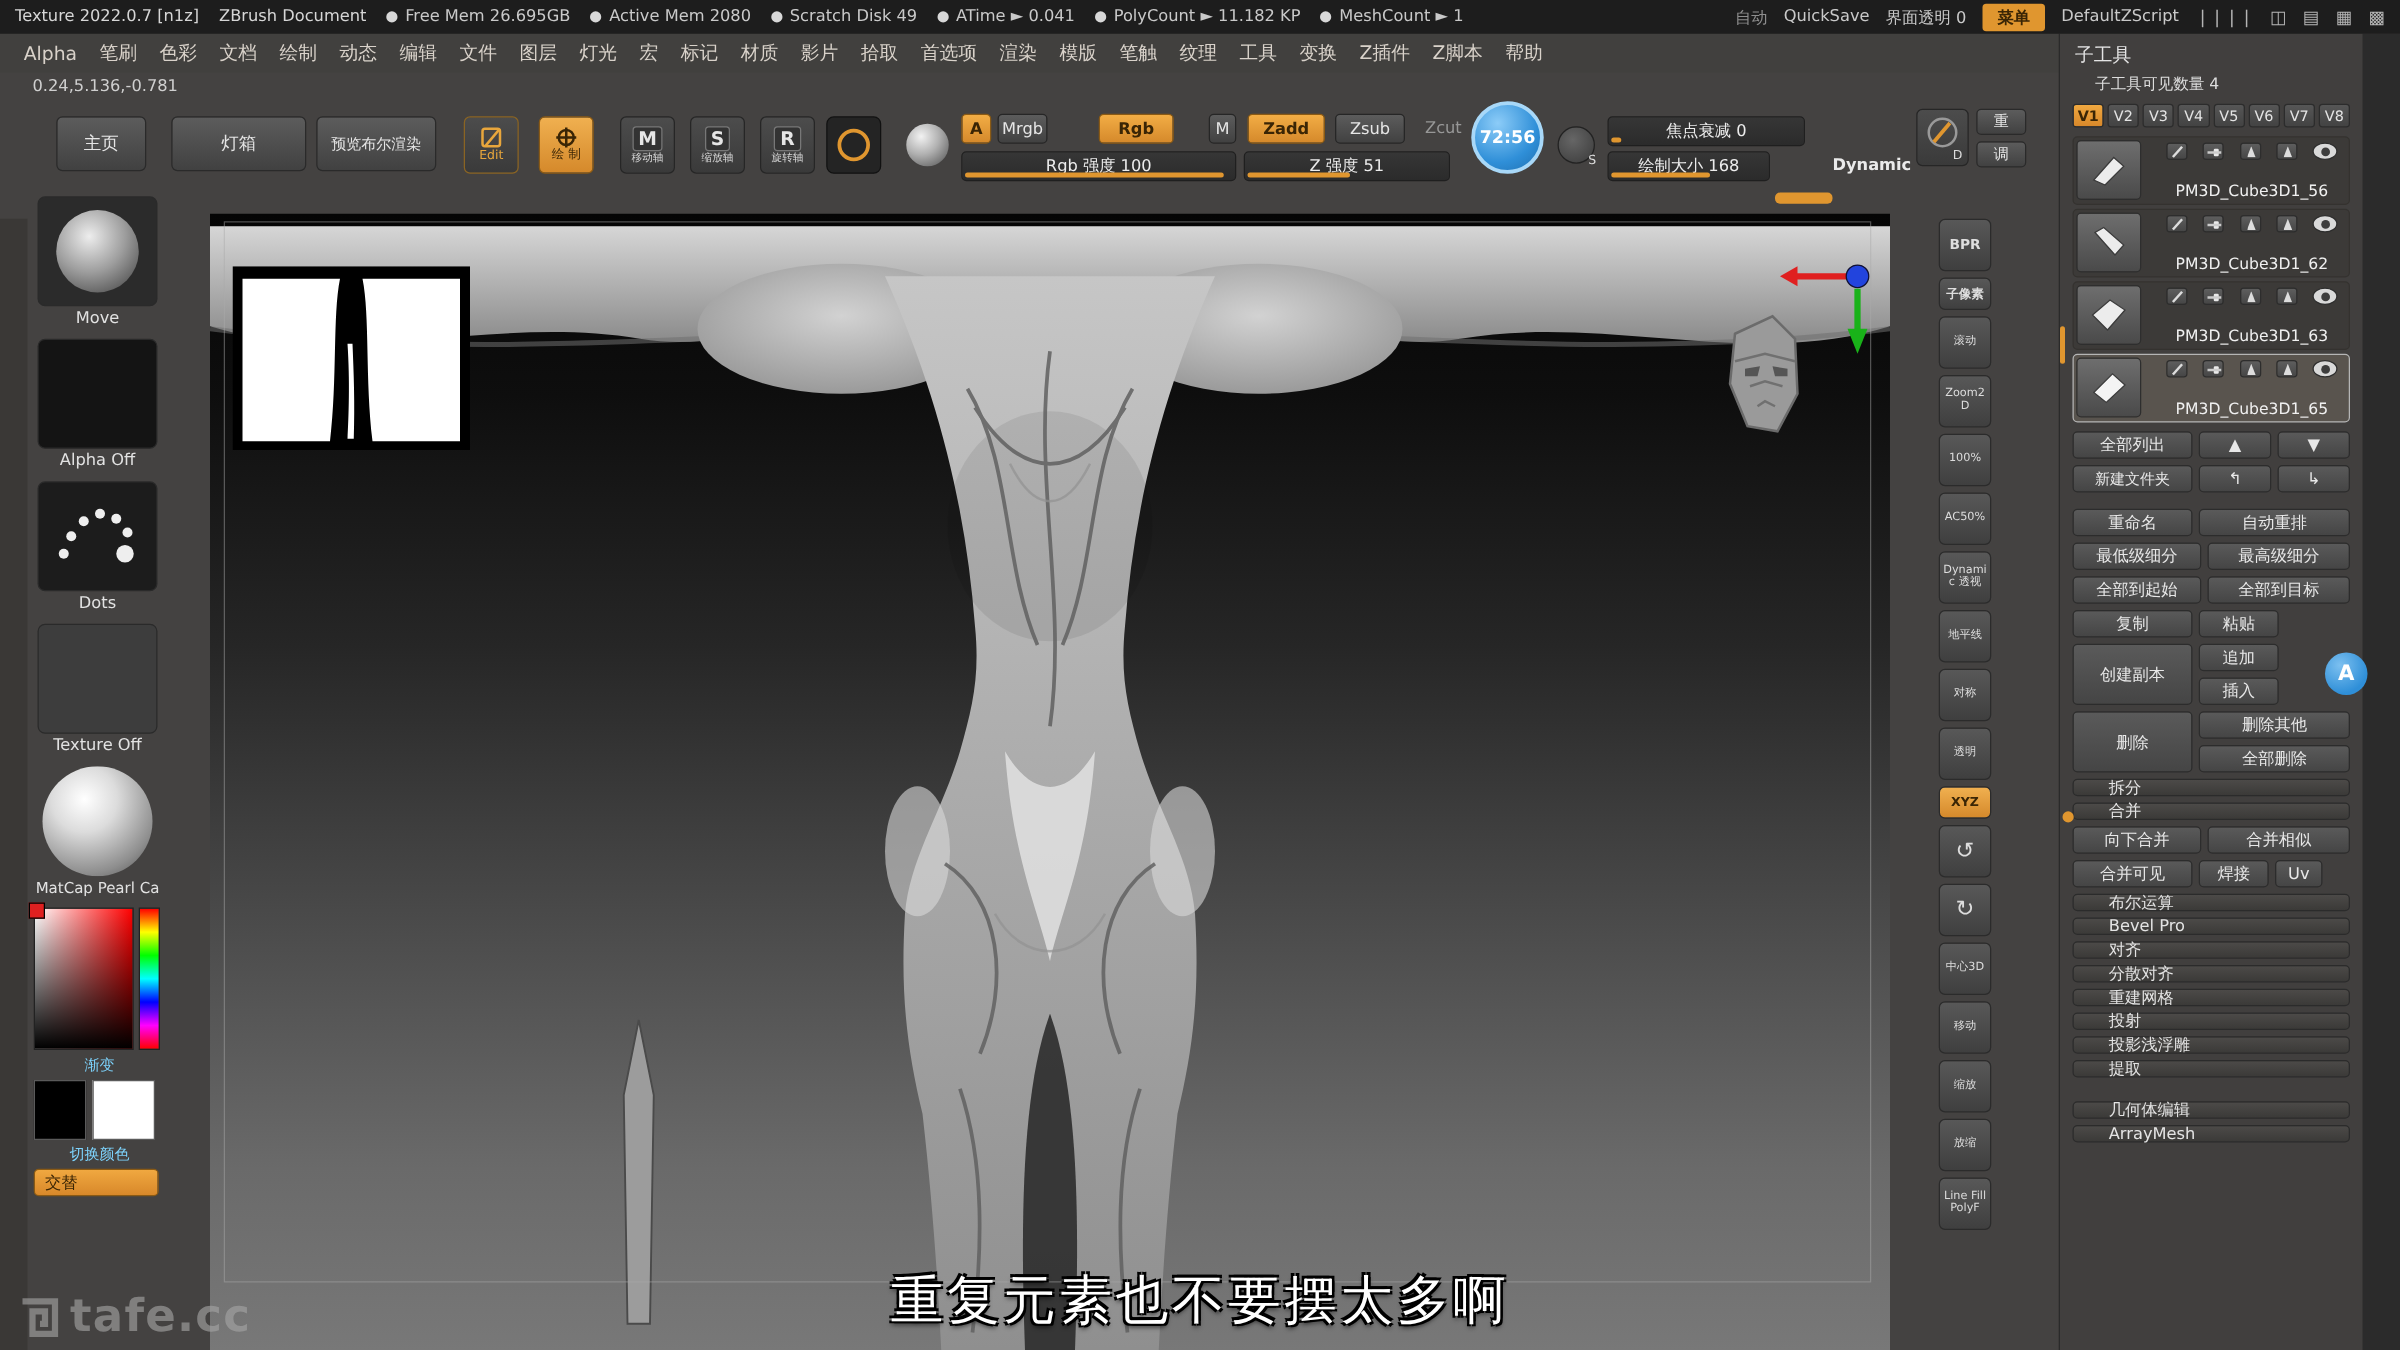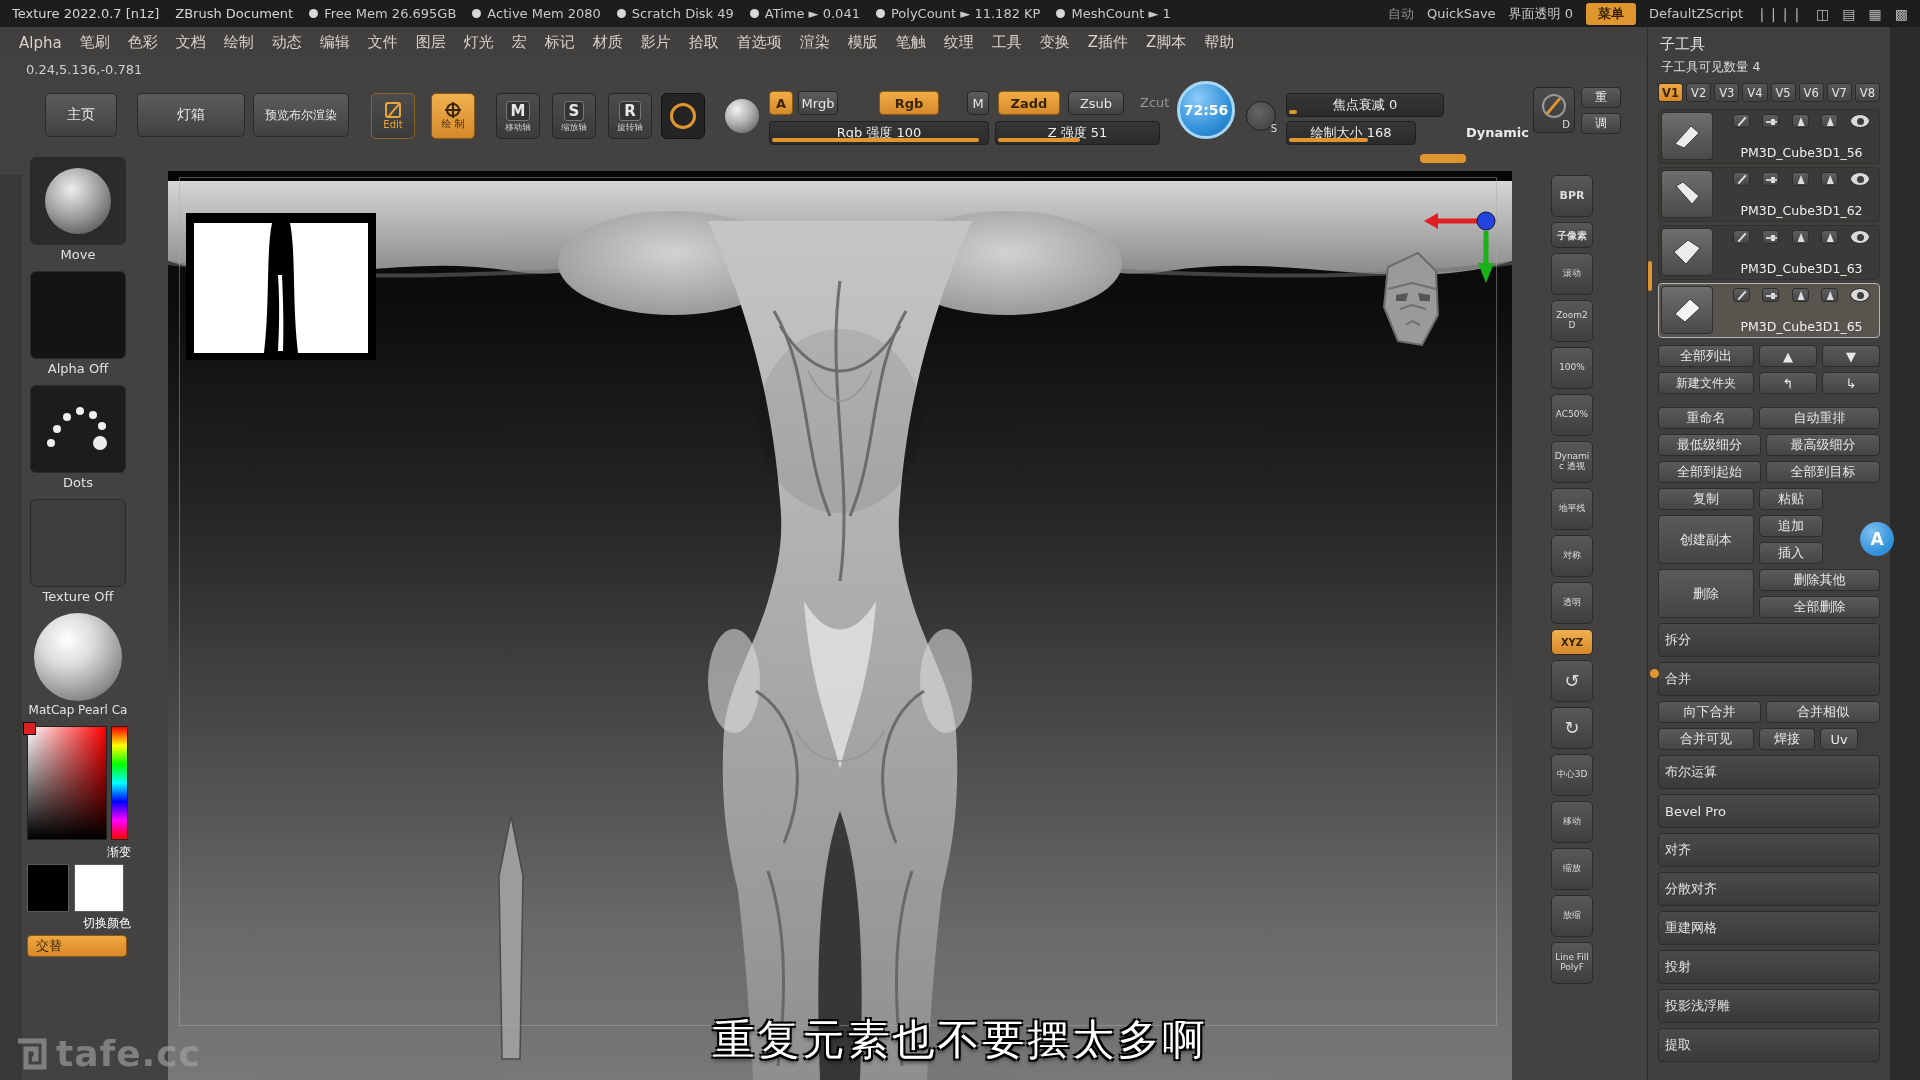--- a/index.html
+++ b/index.html
@@ -87,21 +87,21 @@
   .t-tex{background:#3d3d3d}
   .t-mat{background:transparent;border:none}
   .t-mat .blob{width:88px;height:88px;border-radius:50%;background:radial-gradient(circle at 38% 30%,#fff,#dcdcdc 32%,#8e8e8e 72%,#4f4f4f 97%)}
   .lb-label{font-size:13px;white-space:nowrap;overflow:hidden;text-overflow:ellipsis}
   .picker{display:flex;gap:4px;height:114px;margin:2px 0 4px 2px;position:relative}
   .sv{width:80px;height:114px;border:1px solid #222;
     background:linear-gradient(to bottom,rgba(0,0,0,0),#000),linear-gradient(to right,#fff,#f00)}
   .hue{width:17px;height:114px;border:1px solid #222;
     background:linear-gradient(#f00,#ff0,#0f0,#0ff,#00f,#f0f,#f00)}
   .cur-color{position:absolute;left:-4px;top:-4px;width:13px;height:13px;background:#e02020;border:1px solid #000}
-  .small-label{font-size:12px;color:#ffffff;text-align:right;margin:3px 0 3px 3px}
+  .small-label{font-size:12px;color:#7dd3fc;text-align:center;margin:3px 0 3px 3px}
   .swatches{display:flex;gap:5px;margin-left:2px}
   .sw-black{width:42px;height:48px;background:#000;border:1px solid #5a5a5a;cursor:pointer}
   .sw-white{width:50px;height:48px;background:#fff;border:1px solid #5a5a5a;cursor:pointer}
   .alt-btn{width:100px;height:22px;margin-left:2px;background:linear-gradient(#f0a840,#d8882a);
     border:1px solid #8a5a14;border-radius:4px;color:#3a2505;font-size:13px;
     display:flex;align-items:center;justify-content:flex-start;padding-left:8px;cursor:pointer}
 
   
   .canvas{position:absolute;left:168px;top:171px;width:1344px;height:909px;overflow:hidden;cursor:crosshair;
     background:linear-gradient(#050505 0%,#0e0e0e 16%,#262626 38%,#4a4a4a 62%,#6a6a6a 84%,#787878 100%)}
@@ -119,21 +119,21 @@
     text-align:center;line-height:1.1;padding:1px;cursor:pointer;word-break:break-all}
   .rt-btn.short{height:26px;font-size:10px;font-weight:bold}
   .rt-btn.active{background:linear-gradient(#f0b050,#d5892b);color:#3a2505}
   .rt-btn.glyph{font-size:18px}
 
   
   .rpanel{position:absolute;left:1647px;top:27px;width:243px;bottom:0;background:#413f3e;
     border-left:1px solid #2a2a2a;z-index:26;padding:8px 10px 0 10px;color:#e4e4e4}
   .right-edge{position:absolute;left:1890px;top:27px;width:30px;bottom:0;background:#2b2b2b;z-index:27}
   .panel-title{font-size:15px;margin:0 0 5px 2px}
-  .panel-sub{font-size:12.5px;margin:0 0 7px 3px;color:#ddd}
+  .panel-sub{font-size:12.5px;margin:0 0 7px 18px;color:#ddd}
   .vtabs{display:flex;gap:3px;margin-bottom:7px}
   .vtab{flex:1;height:19px;background:linear-gradient(#565656,#434343);border:1px solid #2c2c2c;
     border-radius:3px;font-size:11.5px;display:flex;align-items:center;justify-content:center;cursor:pointer}
   .vtab.active{background:linear-gradient(#f0a840,#d8882a);color:#3a2505;font-weight:bold}
   .st-list{position:relative;margin-bottom:7px}
   .st-row{display:flex;gap:13px;height:55px;margin-bottom:3px;background:#3c3a38;border:1px solid #34322f;
     border-radius:4px;padding:2px;cursor:pointer}
   .st-row.selected{background:#59544e;border:1px solid #b5b5b5}
   .st-thumb{width:52px;height:48px;background:linear-gradient(#6e6e6e,#4a4a4a);border:1px solid #2e2e2e;
     border-radius:4px;flex:0 0 52px;display:flex;align-items:center;justify-content:center}
@@ -150,22 +150,22 @@
   .ti.eye::after{content:"";position:absolute;left:6px;top:3px;width:7px;height:7px;background:#3d3d3d;border-radius:50%}
   .st-name{font-size:12.5px;text-align:center;color:#f0f0f0;white-space:nowrap}
   .st-scroll{position:absolute;left:-10px;top:152px;width:4px;height:30px;background:#e0962f;border-radius:2px}
   .rows{display:flex;flex-direction:column;gap:5px}
   .prow{display:flex;gap:5px}
   .pb{height:22px;background:linear-gradient(#5a5a5a,#454545);border:1px solid #2c2c2c;border-radius:4px;
     font-size:13px;color:#e8e8e8;display:flex;align-items:center;justify-content:center;padding:0 2px;
     cursor:pointer;white-space:nowrap;overflow:hidden}
   .pb.tall{height:49px}
   .pcol{display:flex;flex-direction:column;gap:5px;flex:1}
-  .sec{height:34px;background:linear-gradient(#4c4a48,#3b3a38);border:1px solid #2b2b2b;border-radius:4px;
-    font-size:13px;display:flex;align-items:center;padding-left:6px;position:relative;cursor:pointer}
+  .sec{height:14px;background:linear-gradient(#4c4a48,#3b3a38);border:1px solid #2b2b2b;border-radius:4px;
+    font-size:13px;display:flex;align-items:center;padding-left:28px;position:relative;cursor:pointer}
   .sec .odot{position:absolute;left:-9px;top:6px;width:9px;height:9px;border-radius:50%;background:#e0962f}
   .gap8{height:3px}
   .gap14{height:9px}
 
   
   .floatA{position:absolute;left:1860px;top:522px;width:34px;height:34px;border-radius:50%;z-index:50;
     background:radial-gradient(circle at 35% 30%,#7cc0f0,#2f8fd8 70%);color:#fff;font-weight:bold;
     font-size:17px;display:flex;align-items:center;justify-content:center;cursor:pointer}
   .subtitle{position:absolute;left:0;right:0;bottom:12px;text-align:center;z-index:45;color:#fff;
     font-size:42px;font-weight:normal;letter-spacing:3px;

